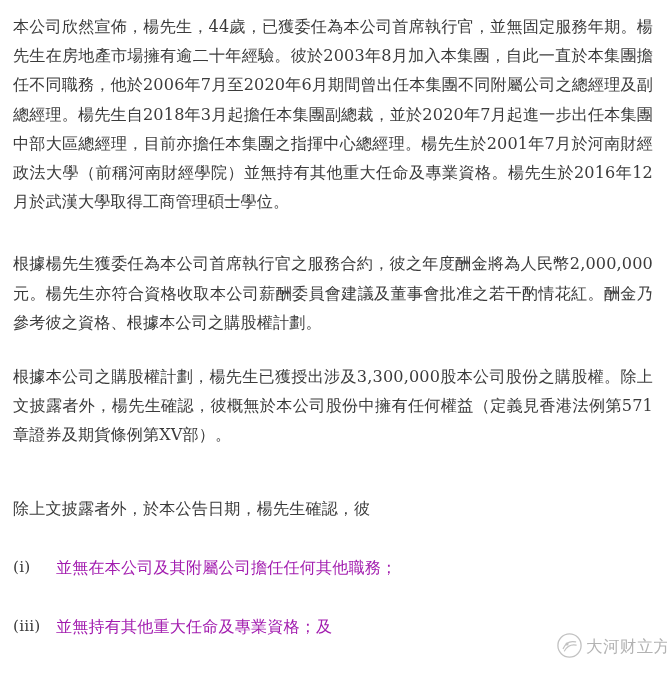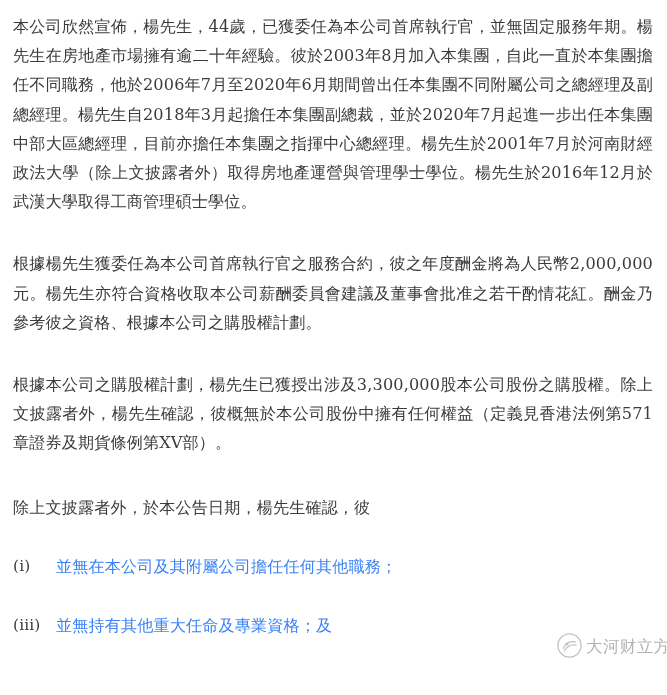--- a/index.html
+++ b/index.html
@@ -37,22 +37,22 @@
     color: #3b3b3b;
     text-align: justify;
     text-justify: inter-character;
     text-align-last: left;
     letter-spacing: 0.15px;
     margin: 0;
     -webkit-font-smoothing: antialiased;
   }
 
   .para-gap-1 { margin-top: 33px; }
-  .para-gap-2 { margin-top: 33px; }
-  .para-gap-3 { margin-top: 35px; }
+  .para-gap-2 { margin-top: 25px; }
+  .para-gap-3 { margin-top: 44px; }
 
   .list {
     margin: 0;
     padding: 0;
     list-style: none;
   }
 
   .list-item {
     display: flex;
     align-items: flex-start;
@@ -66,21 +66,21 @@
   .list-marker {
     flex: 0 0 auto;
     width: 43px;
     color: #3b3b3b;
     font-size: 15.4px;
     font-family: "DejaVu Serif", "Liberation Serif", serif;
   }
 
   .list-text {
     flex: 1 1 auto;
-    color: #3b82f6;
+    color: #a21caf;
   }
 
   
   #watermark {
     position: absolute;
     left: 556px;
     top: 632px;
     display: flex;
     align-items: center;
     gap: 3px;
@@ -111,21 +111,21 @@
     transform: translateY(2px);
   }
 </style>
 </head>
 <body>
 
 <div id="page">
 
   <div id="doc">
 
-    <p class="para">本公司欣然宣佈，楊先生，44歲，已獲委任為本公司首席執行官，並無固定服務年期。楊先生在房地產市場擁有逾二十年經驗。彼於2003年8月加入本集團，自此一直於本集團擔任不同職務，他於2006年7月至2020年6月期間曾出任本集團不同附屬公司之總經理及副總經理。楊先生自2018年3月起擔任本集團副總裁，並於2020年7月起進一步出任本集團中部大區總經理，目前亦擔任本集團之指揮中心總經理。楊先生於2001年7月於河南財經政法大學（除上文披露者外）取得房地產運營與管理學士學位。楊先生於2016年12月於武漢大學取得工商管理碩士學位。</p>
+    <p class="para">本公司欣然宣佈，楊先生，44歲，已獲委任為本公司首席執行官，並無固定服務年期。楊先生在房地產市場擁有逾二十年經驗。彼於2003年8月加入本集團，自此一直於本集團擔任不同職務，他於2006年7月至2020年6月期間曾出任本集團不同附屬公司之總經理及副總經理。楊先生自2018年3月起擔任本集團副總裁，並於2020年7月起進一步出任本集團中部大區總經理，目前亦擔任本集團之指揮中心總經理。楊先生於2001年7月於河南財經政法大學（前稱河南財經學院）並無持有其他重大任命及專業資格。楊先生於2016年12月於武漢大學取得工商管理碩士學位。</p>
 
     <p class="para para-gap-1">根據楊先生獲委任為本公司首席執行官之服務合約，彼之年度酬金將為人民幣2,000,000元。楊先生亦符合資格收取本公司薪酬委員會建議及董事會批准之若干酌情花紅。酬金乃參考彼之資格、根據本公司之購股權計劃。</p>
 
     <p class="para para-gap-2">根據本公司之購股權計劃，楊先生已獲授出涉及3,300,000股本公司股份之購股權。除上文披露者外，楊先生確認，彼概無於本公司股份中擁有任何權益（定義見香港法例第571章證券及期貨條例第XV部）。</p>
 
     <p class="para para-gap-3">除上文披露者外，於本公告日期，楊先生確認，彼</p>
 
     <ul class="list">
 
       <li class="list-item">

